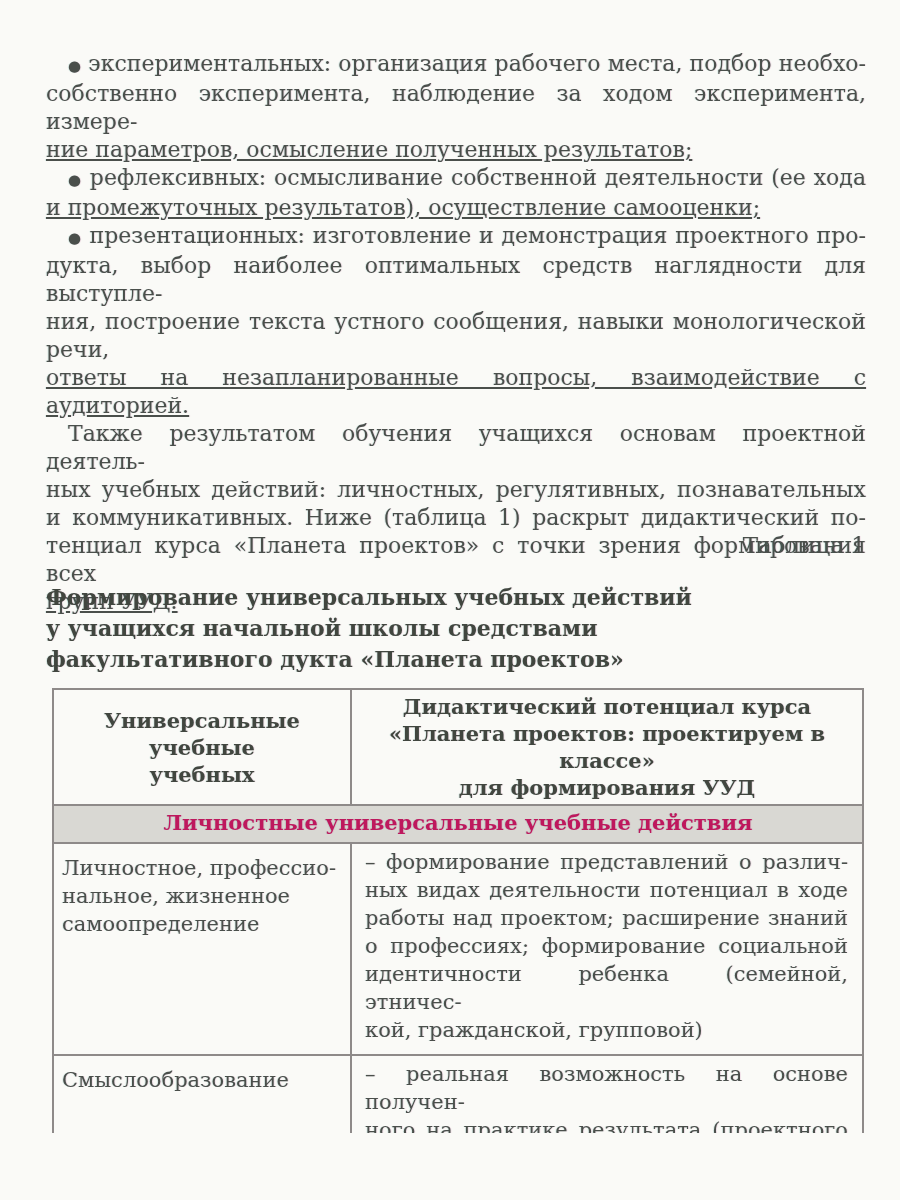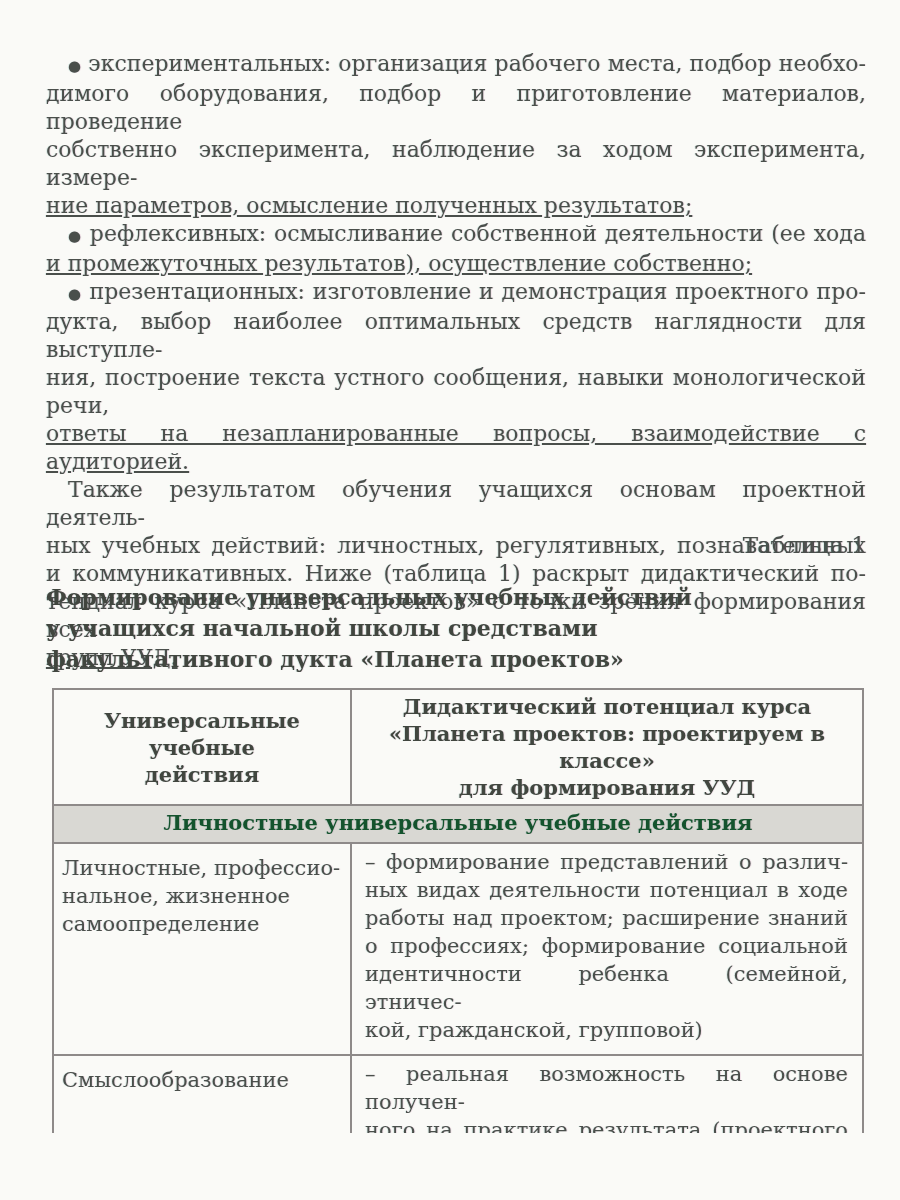--- a/index.html
+++ b/index.html
@@ -69,21 +69,21 @@
     vertical-align: middle;
     padding: 3px 4px;
     line-height: 27px;
     color: #41463f;
   }
   .uud-table th .tline { text-align: center; }
   td.section {
     background: var(--section_bg);
     font-weight: bold;
     padding: 3px 6px 5px 6px;
-    color: #14532d;
+    color: #be185d;
   }
   td.section { text-align: center; }
   td.cell-l {
     vertical-align: top;
     padding: 10px 8px 10px 8px;
   }
   td.cell-l .tline { text-align: left; }
   td.cell-r {
     vertical-align: top;
     padding: 4px 14px 10px 13px;
@@ -98,27 +98,26 @@
   }
 </style>
 </head>
 <body>
 
 <div class="page">
 
   <div class="body-text">
     <div class="para indent">
         <div class="tline"><span class="bullet">●</span> экспериментальных: организация рабочего места, подбор необхо-</div>
-        <div class="tline">димого оборудования, подбор и приготовление материалов, проведение</div>
         <div class="tline">собственно эксперимента, наблюдение за ходом эксперимента, измере-</div>
         <div class="tline">ние параметров, осмысление полученных результатов;</div>
       </div>
     <div class="para indent">
         <div class="tline"><span class="bullet">●</span> рефлексивных: осмысливание собственной деятельности (ее хода</div>
-        <div class="tline">и промежуточных результатов), осуществление собственно;</div>
+        <div class="tline">и промежуточных результатов), осуществление самооценки;</div>
       </div>
     <div class="para indent">
         <div class="tline"><span class="bullet">●</span> презентационных: изготовление и демонстрация проектного про-</div>
         <div class="tline">дукта, выбор наиболее оптимальных средств наглядности для выступле-</div>
         <div class="tline">ния, построение текста устного сообщения, навыки монологической речи,</div>
         <div class="tline">ответы на незапланированные вопросы, взаимодействие с аудиторией.</div>
       </div>
     <div class="para indent">
         <div class="tline">Также результатом обучения учащихся основам проектной деятель-</div>
         <div class="tline">ных учебных действий: личностных, регулятивных, познавательных</div>
@@ -139,34 +138,34 @@
   <table class="uud-table">
     <colgroup>
         <col class="c1">
         <col class="c2">
       </colgroup>
     <tbody>
       <tr>
         <th>
             <div class="tline">Универсальные</div>
             <div class="tline">учебные</div>
-            <div class="tline">действия</div>
+            <div class="tline">учебных</div>
           </th>
         <th>
             <div class="tline">Дидактический потенциал курса</div>
             <div class="tline">«Планета проектов: проектируем в классе»</div>
             <div class="tline">для формирования УУД</div>
           </th>
       </tr>
       <tr>
         <td class="section" colspan="2">Личностные универсальные учебные действия</td>
       </tr>
       <tr>
         <td class="cell-l">
-            <div class="tline">Личностные, профессио-</div>
+            <div class="tline">Личностное, профессио-</div>
             <div class="tline">нальное, жизненное</div>
             <div class="tline">самоопределение</div>
           </td>
         <td class="cell-r">
             <div class="tline">– формирование представлений о различ-</div>
             <div class="tline">ных видах деятельности потенциал в ходе</div>
             <div class="tline">работы над проектом; расширение знаний</div>
             <div class="tline">о профессиях; формирование социальной</div>
             <div class="tline">идентичности ребенка (семейной, этничес-</div>
             <div class="tline">кой, гражданской, групповой)</div>

